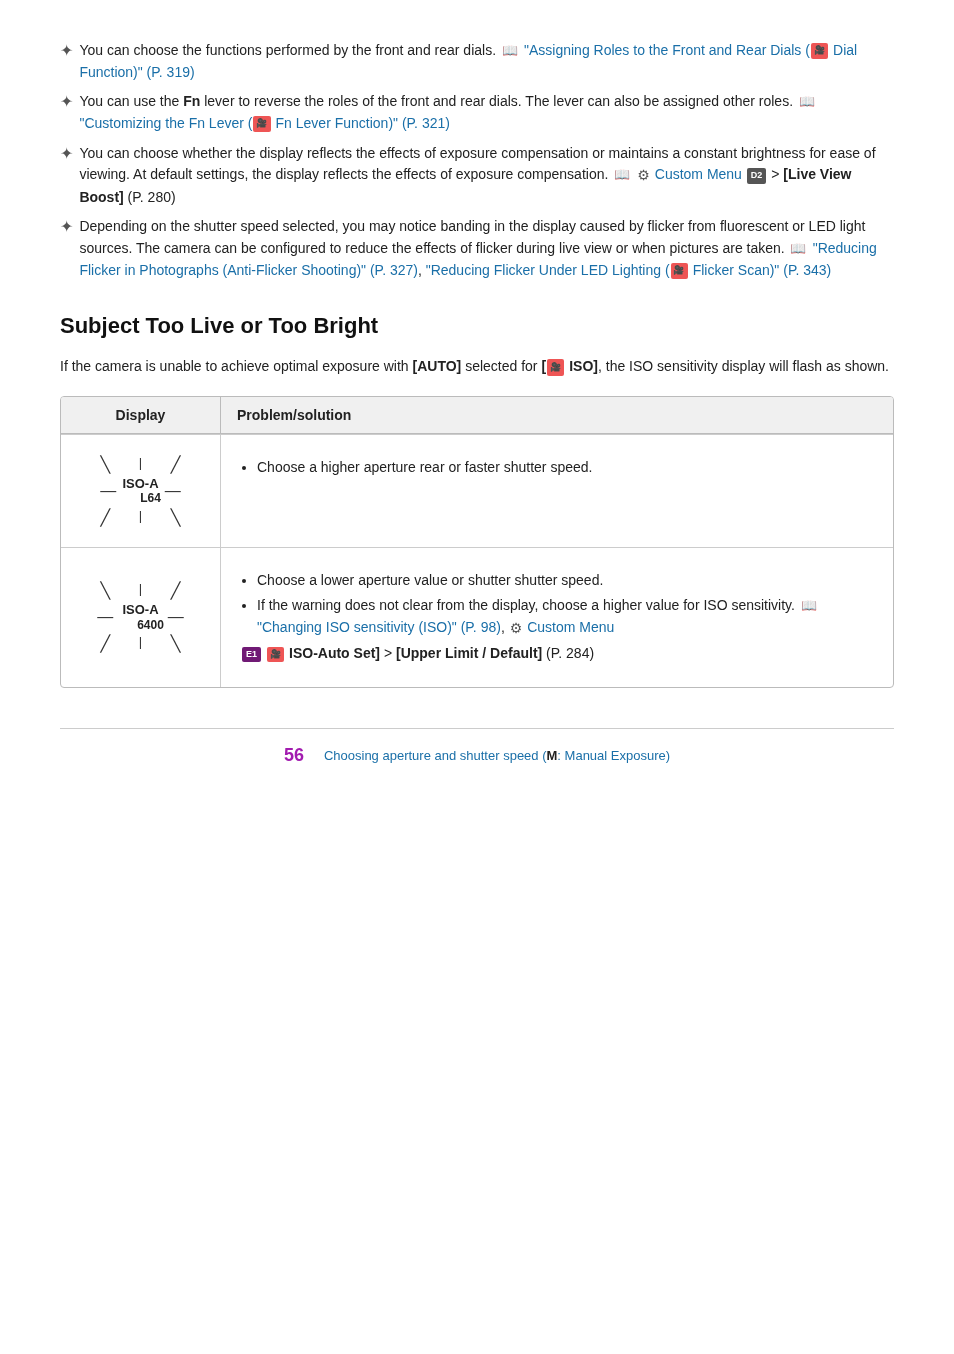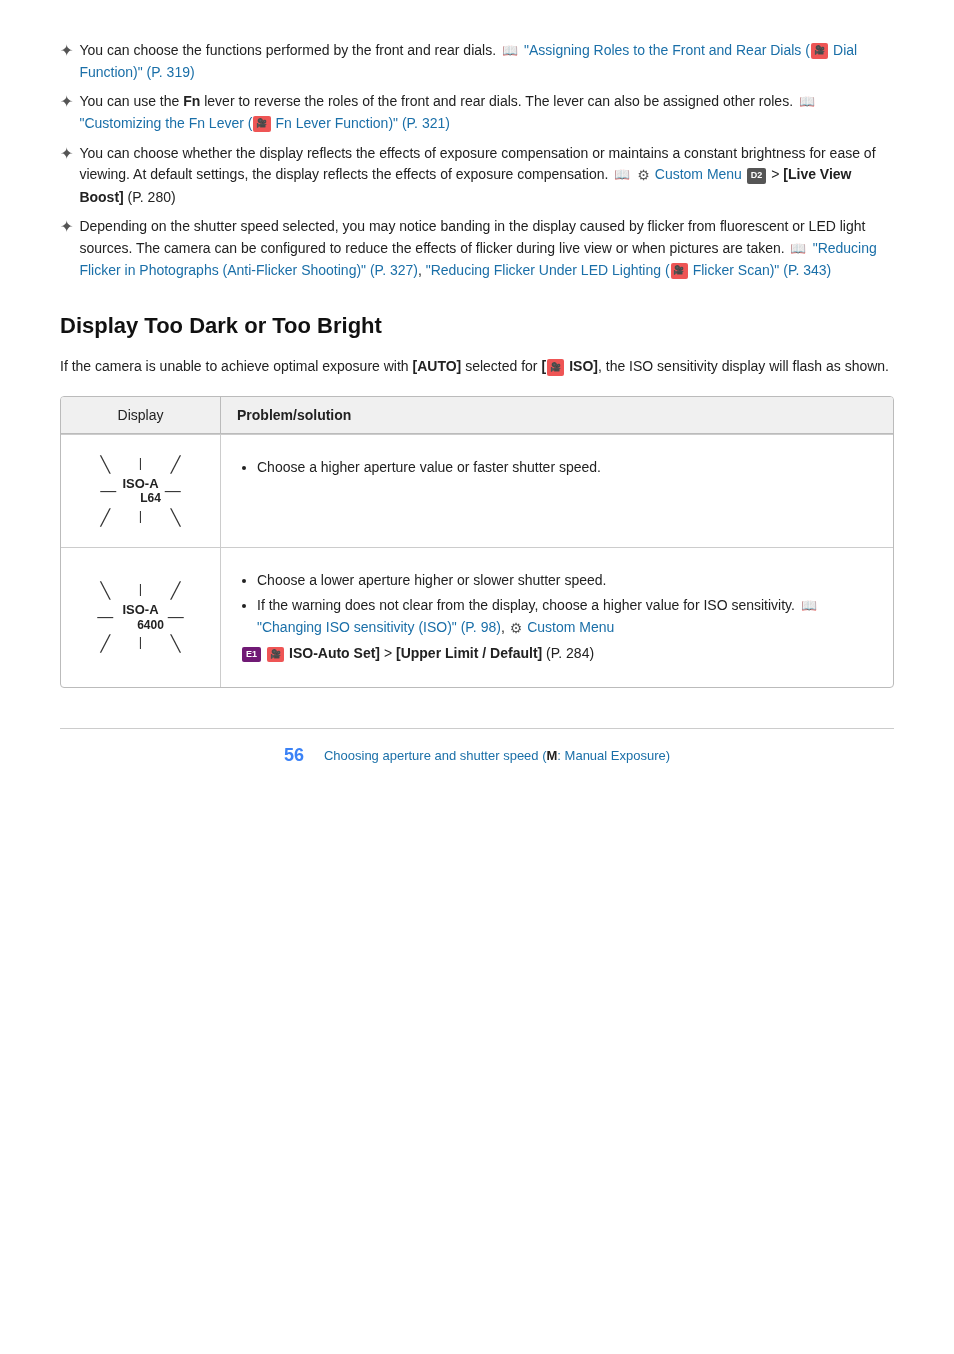--- a/index.html
+++ b/index.html
@@ -86,21 +86,21 @@
     }
     .table-header {
       display: flex;
       background: #f0f0f0;
       border-bottom: 1px solid #bbb;
     }
     .col-display {
       width: 160px;
       min-width: 160px;
       padding: 10px 12px;
-      font-weight: normal;
+      font-weight: bold;
       text-align: center;
       border-right: 1px solid #bbb;
       font-size: 14px;
     }
     .col-problem {
       flex: 1;
       padding: 10px 16px;
       font-weight: bold;
       text-align: left;
       font-size: 14px;
@@ -157,21 +157,21 @@
       margin-top: 40px;
       padding-top: 16px;
       display: flex;
       align-items: center;
       justify-content: center;
       gap: 20px;
     }
     .page-number {
       font-size: 18px;
       font-weight: bold;
-      color: #3b82f6;
+      color: #a21caf;
     }
     .footer-caption {
       font-size: 13px;
       color: #1a6fa8;
       text-align: right;
     }
     .footer-caption .bold-black {
       font-weight: bold;
       color: #222;
     }
@@ -213,21 +213,21 @@
     </span>
   </div>
 
   <div class="bullet-section">
     <span class="bullet-icon">✦</span>
     <span class="bullet-text">
       Depending on the shutter speed selected, you may notice banding in the display caused by flicker from fluorescent or LED light sources. The camera can be configured to reduce the effects of flicker during live view or when pictures are taken. <span class="book-icon">📖</span> <a class="link-blue">"Reducing Flicker in Photographs (Anti-Flicker Shooting)" (P. 327)</a>, <a class="link-blue">"Reducing Flicker Under LED Lighting (<span class="camera-icon-inline">🎥</span> Flicker Scan)" (P. 343)</a>
     </span>
   </div>
 
-  <h2 class="section-heading">Display Too Dark or Too Bright</h2>
+  <h2 class="section-heading">Subject Too Live or Too Bright</h2>
 
   <p class="intro-text">
     If the camera is unable to achieve optimal exposure with <strong>[AUTO]</strong> selected for <strong>[<span class="camera-icon-inline">🎥</span> ISO]</strong>, the ISO sensitivity display will flash as shown.
   </p>
 
   <div class="table-container">
     <div class="table-header">
       <div class="col-display">Display</div>
       <div class="col-problem">Problem/solution</div>
     </div>
@@ -253,21 +253,21 @@
             <div style="display:flex; justify-content:space-between; width:80px; font-size:16px; color:#333;">
               <span>╱</span>
               <span style="font-size:13px;">|</span>
               <span>╲</span>
             </div>
           </div>
         </div>
       </div>
       <div class="cell-problem">
         <ul class="bullet-list">
-          <li>Choose a higher aperture value or faster shutter speed.</li>
+          <li>Choose a higher aperture rear or faster shutter speed.</li>
         </ul>
       </div>
     </div>
 
     <div class="table-row">
       <div class="cell-display">
         <div class="iso-diagram">
           <div style="display:flex; flex-direction:column; align-items:center; gap:2px;">
             <div style="display:flex; justify-content:space-between; width:80px; font-size:16px; color:#333;">
               <span>╲</span>
@@ -285,21 +285,21 @@
             <div style="display:flex; justify-content:space-between; width:80px; font-size:16px; color:#333;">
               <span>╱</span>
               <span style="font-size:13px;">|</span>
               <span>╲</span>
             </div>
           </div>
         </div>
       </div>
       <div class="cell-problem">
         <ul class="bullet-list">
-          <li>Choose a lower aperture higher or slower shutter speed.</li>
+          <li>Choose a lower aperture value or shutter shutter speed.</li>
           <li>If the warning does not clear from the display, choose a higher value for ISO sensitivity. <span class="book-icon">📖</span> <a class="link-blue">"Changing ISO sensitivity (ISO)" (P. 98)</a>, <span class="gear-icon">⚙</span> <a class="link-blue">Custom Menu</a></li>
           <li style="list-style:none; margin-left:-16px; margin-top:2px;">
             <span class="e1-badge">E1</span>
             <span class="camera-icon-inline">🎥</span>
             <strong> ISO-Auto Set]</strong> &gt; <strong>[Upper Limit / Default]</strong> (P. 284)
           </li>
         </ul>
       </div>
     </div>
 

